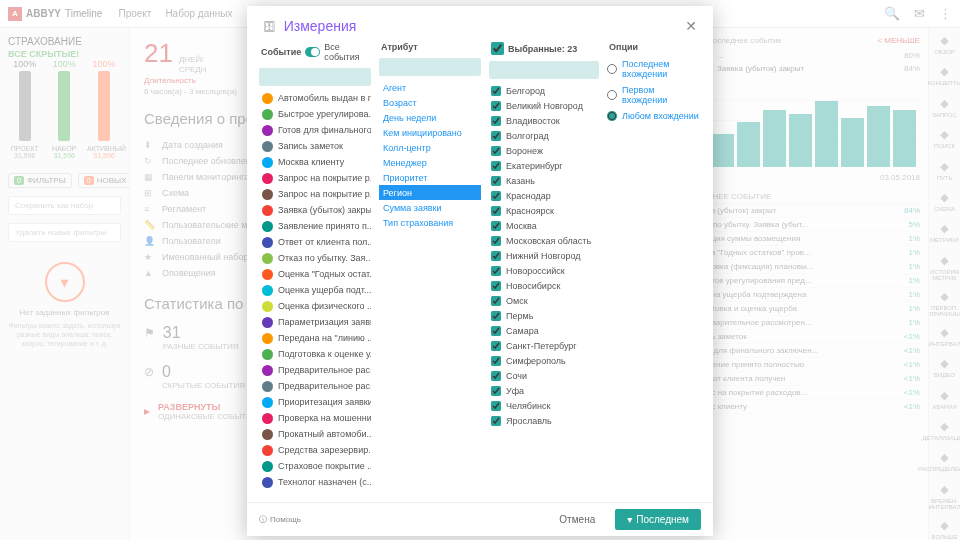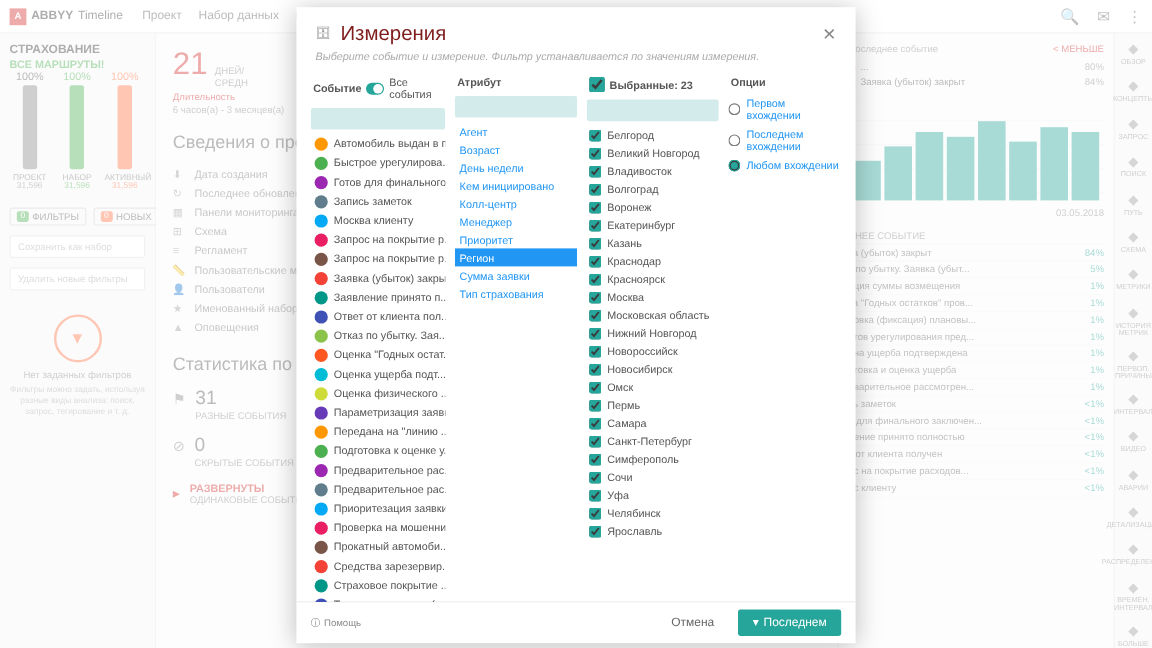--- a/index.html
+++ b/index.html
@@ -6,21 +6,21 @@
 body{width:960px;height:540px;overflow:hidden;background:#f5f5f5;position:relative;font-size:10px;color:#555}
 .topbar{height:28px;background:#fff;border-bottom:1px solid #ddd;display:flex;align-items:center;padding:0 8px;gap:16px}
 .logo{display:flex;align-items:center;gap:4px}
 .logo-box{width:14px;height:14px;background:#d32f2f;display:flex;align-items:center;justify-content:center;color:#fff;font-size:8px;font-weight:bold}
 .brand{font-weight:bold;color:#333}
 .brand2{color:#333}
 .menu{display:flex;gap:14px;color:#555;font-size:10px}
 .top-icons{margin-left:auto;display:flex;gap:14px;color:#666;font-size:13px}
 .main{display:flex;height:512px}
 .leftcol{width:130px;padding:8px;background:#f5f5f5;border-right:1px solid #e5e5e5}
-.title1{font-size:10px;font-weight:bold;color:#333}
+.title1{font-size:10px;font-weight:normal;color:#333}
 .title2{font-size:9px;color:#4caf50;font-weight:bold;margin-top:2px}
 .gauges{display:flex;gap:6px;margin-top:0}
 .gauge{width:34px;text-align:center}
 .gauge-top{font-size:9px;margin-bottom:2px}
 .gbar{width:12px;height:70px;margin:0 auto;border-radius:2px}
 .gb1{background:#888}.gb2{background:#4caf50}.gb3{background:#ff7043}
 .glab{font-size:7px;margin-top:4px;color:#777}
 .gnum{font-size:7px;color:#888}
 .filters-row{display:flex;gap:6px;margin-top:14px}
 .pill{border:1px solid #ccc;border-radius:2px;padding:2px 5px;font-size:8px;display:flex;align-items:center;gap:3px}
@@ -61,21 +61,21 @@
 .tr .c2{width:24px;text-align:right;color:#26a69a}
 .sidebar{width:32px;background:#f5f5f5;border-left:1px solid #e5e5e5;display:flex;flex-direction:column;align-items:center;padding-top:6px;gap:10px}
 .sb{width:20px;height:26px;font-size:6px;color:#888;text-align:center;display:flex;flex-direction:column;align-items:center;gap:2px}
 .sb .si{font-size:11px;color:#999}
 
 
 .backdrop{position:absolute;inset:0;background:rgba(255,255,255,.6)}
 .modal{position:absolute;left:247px;top:6px;width:466px;height:530px;background:#fff;box-shadow:0 2px 20px rgba(0,0,0,.25);display:flex;flex-direction:column}
 .mhead{padding:12px 16px 4px;display:flex;align-items:center;gap:8px}
 .mhead .ic{color:#888}
-.mtitle{font-size:17px;color:#7f1d1d}
+.mtitle{font-size:14px;color:#8b5cf6}
 .mclose{margin-left:auto;font-size:14px;color:#888;cursor:pointer}
 .msub{font-size:9px;color:#aaa;font-style:italic;padding:0 16px 8px}
 .mcols{display:flex;padding:0 12px;gap:8px;flex:1;overflow:hidden}
 .mcol{display:flex;flex-direction:column;overflow:hidden}
 .mc1{width:112px}.mc2{width:102px}.mc3{width:110px}.mc4{flex:1}
 .mch{font-size:9px;font-weight:bold;color:#555;padding:4px 2px;display:flex;align-items:center;gap:4px}
 .toggle{width:18px;height:10px;background:#26a69a;border-radius:5px;position:relative;display:inline-block}
 .toggle:after{content:"";position:absolute;right:1px;top:1px;width:8px;height:8px;background:#fff;border-radius:50%}
 .msearch{height:18px;background:#d4ebeb;border:none;margin:2px 0 4px;border-radius:2px}
 .mlist{overflow-y:auto;overflow-x:hidden;flex:1}
@@ -113,21 +113,21 @@
   <div class="top-icons">
     <span>🔍</span>
     <span>✉</span>
     <span>⋮</span>
   </div>
 </div>
 
 <div class="main">
   <div class="leftcol">
     <div class="title1">СТРАХОВАНИЕ</div>
-    <div class="title2">ВСЕ МАРШРУТЫ!</div>
+    <div class="title2">ВСЕ СКРЫТЫЕ!</div>
     <div class="gauges">
       <div class="gauge">
           <div class="gauge-top">100%</div>
           <div class="gbar gb1"></div>
           <div class="glab">ПРОЕКТ</div>
           <div class="gnum">31,596</div>
         </div>
       <div class="gauge">
           <div class="gauge-top" style="color:#4caf50">100%</div>
           <div class="gbar gb2"></div>
@@ -393,21 +393,20 @@
     </div>
 </div>
 
 <div class="backdrop"></div>
 <div class="modal">
   <div class="mhead">
     <span class="ic">🗄</span>
     <span class="mtitle">Измерения</span>
     <span class="mclose">✕</span>
   </div>
-  <div class="msub">Выберите событие и измерение. Фильтр устанавливается по значениям измерения.</div>
   <div class="mcols">
     <div class="mcol mc1">
       <div class="mch">
           <span>Событие</span>
           <span class="toggle"></span>
           <span style="font-weight:normal">Все события</span>
         </div>
       <input class="msearch" style="">
       <div class="mlist" id="events">
           <div class="mi">
@@ -627,25 +626,25 @@
             <input type="checkbox" checked="" style="">
             <span>Ярославль</span>
           </label>
         </div>
     </div>
     <div class="mcol mc4">
       <div class="mch">Опции</div>
       <div id="radios">
           <label class="radio">
             <input type="radio" name="occ" style="">
-            <span>Первом вхождении</span>
+            <span>Последнем вхождении</span>
           </label>
           <label class="radio">
             <input type="radio" name="occ" style="">
-            <span>Последнем вхождении</span>
+            <span>Первом вхождении</span>
           </label>
           <label class="radio">
             <input type="radio" name="occ" checked="" style="">
             <span>Любом вхождении</span>
           </label>
         </div>
     </div>
   </div>
   <div class="mfoot">
     <span class="help">ⓘ <span>Помощь</span></span>

